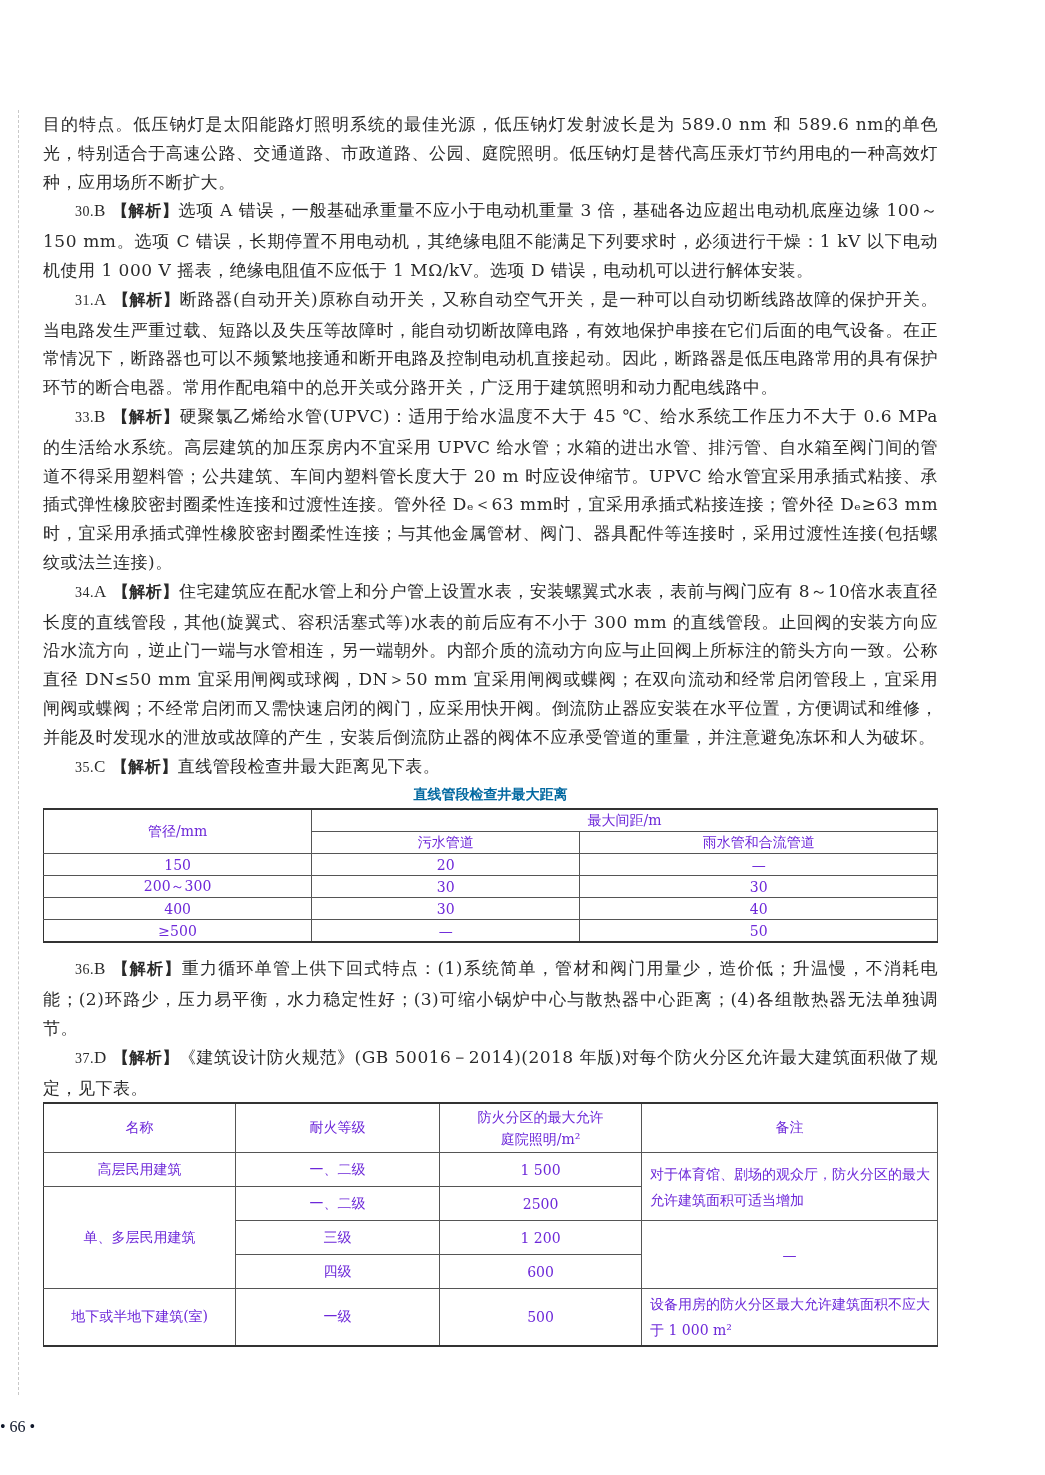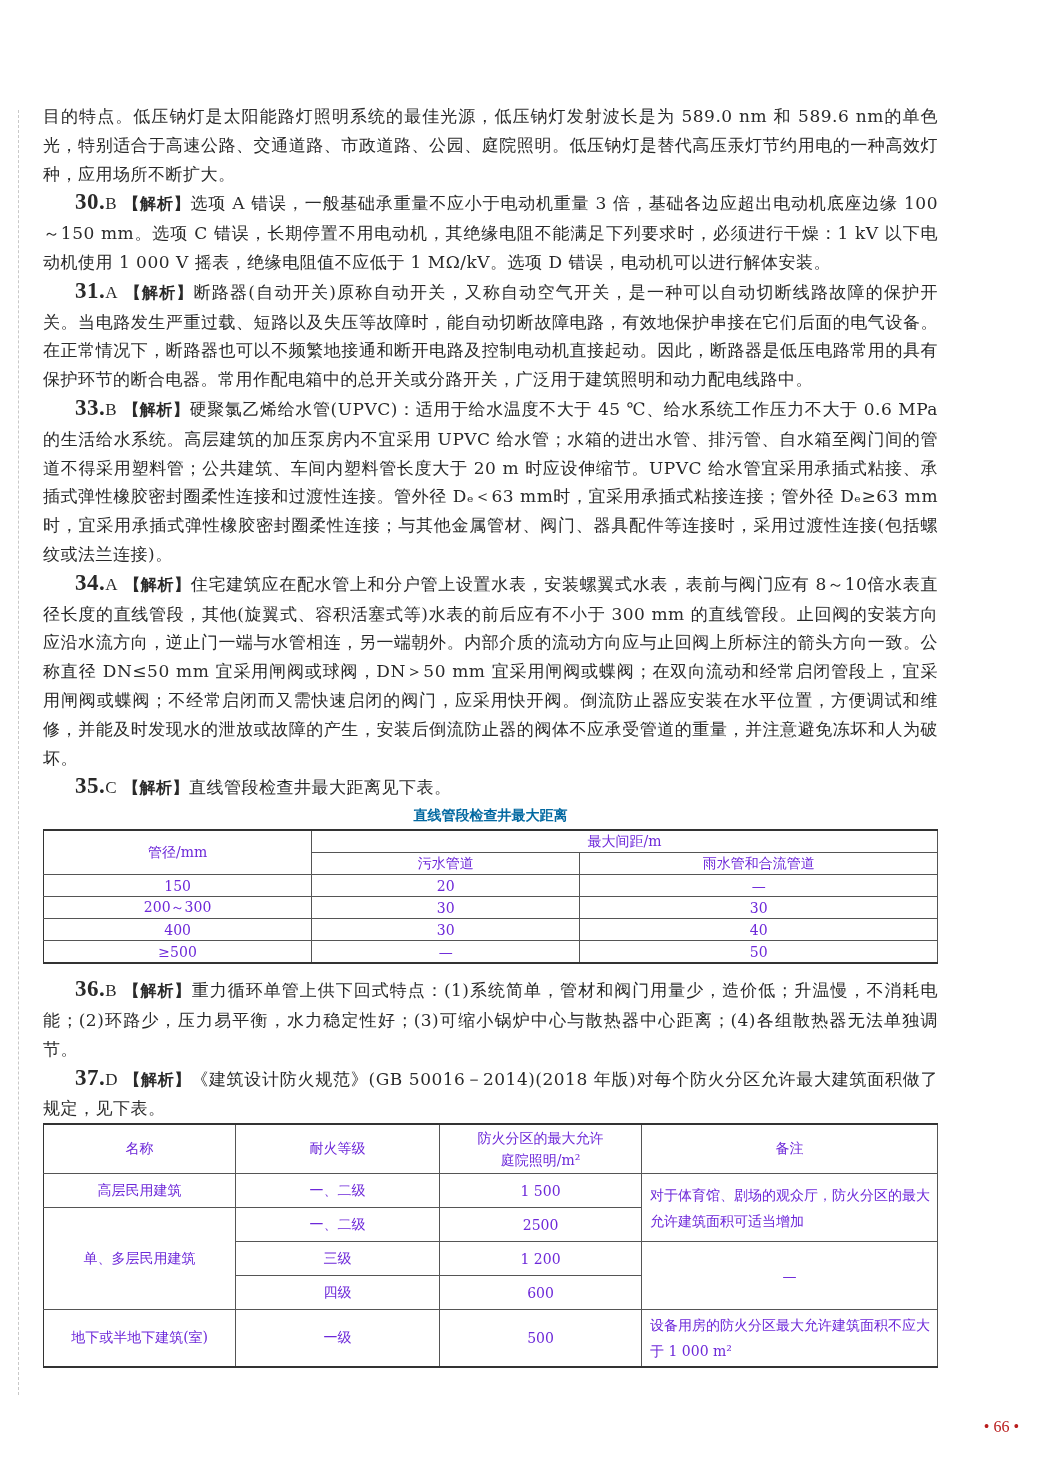--- a/index.html
+++ b/index.html
@@ -6,49 +6,49 @@
   body {
     width: 1045px; height: 1475px; position: relative; overflow: hidden;
     font-family: "DejaVu Serif", "Liberation Serif", serif;
     color: #2a2a2a;
   }
   .margin-line {
     position: absolute; left: 18px; top: 110px; bottom: 80px;
     border-left: 1px dashed #c8c8c8;
   }
   .content {
-    position: absolute; left: 43px; top: 102px; width: 895px;
+    position: absolute; left: 43px; top: 110px; width: 895px;
   }
   .para {
     font-size: 17px; line-height: 28.8px; margin: 0; text-align: justify;
     letter-spacing: 0.5px;
   }
   .para.indent { text-indent: 32px; }
-  .qnum { font-family: "Liberation Serif", serif; font-weight: bold; font-size: 23px; }
+  .qnum { font-family: "Liberation Serif", serif; font-weight: normal; font-size: 14px; }
   .ans { font-family: "Liberation Serif", serif; }
   .tag { font-weight: bold; font-family: "DejaVu Sans", sans-serif; font-size: 16px; }
   .table-title {
     text-align: center; font-family: "DejaVu Sans", sans-serif; font-weight: bold;
     font-size: 14px; margin: 4px 0 4px 0; color: #0369a1;
   }
   table.doc {
     border-collapse: collapse; width: 100%;
     border-top: 2px solid #333; border-bottom: 2px solid #333;
     font-size: 14px; color: #6d28d9;
   }
   table.doc td, table.doc th {
     border: 1px solid #555; text-align: center; font-weight: normal; padding: 0 4px;
   }
   table.doc tr td:first-child, table.doc tr th:first-child { border-left: 1px solid #333; }
   table.t1 td, table.t1 th { height: 21px; }
   table.t2 td, table.t2 th { height: 33px; }
   table.t2 td.note { text-align: left; padding-left: 8px; line-height: 26px; }
   .page-num {
-    position: absolute; top: 1418px; left: 0; width: 1019px; text-align: right;
-    font-family: "Liberation Serif", serif; font-size: 16px; color: #b91c1c;
+    position: absolute; top: 1418px; left: 0; width: 1019px; text-align: left;
+    font-family: "Liberation Serif", serif; font-size: 16px; color: #0f172a;
   }
 </style>
 </head>
 <body>
 
 <div class="margin-line"></div>
 
 <div class="content">
 
   <p class="para">目的特点。低压钠灯是太阳能路灯照明系统的最佳光源，低压钠灯发射波长是为 589.0 nm 和 589.6 nm的单色光，特别适合于高速公路、交通道路、市政道路、公园、庭院照明。低压钠灯是替代高压汞灯节约用电的一种高效灯种，应用场所不断扩大。</p>

